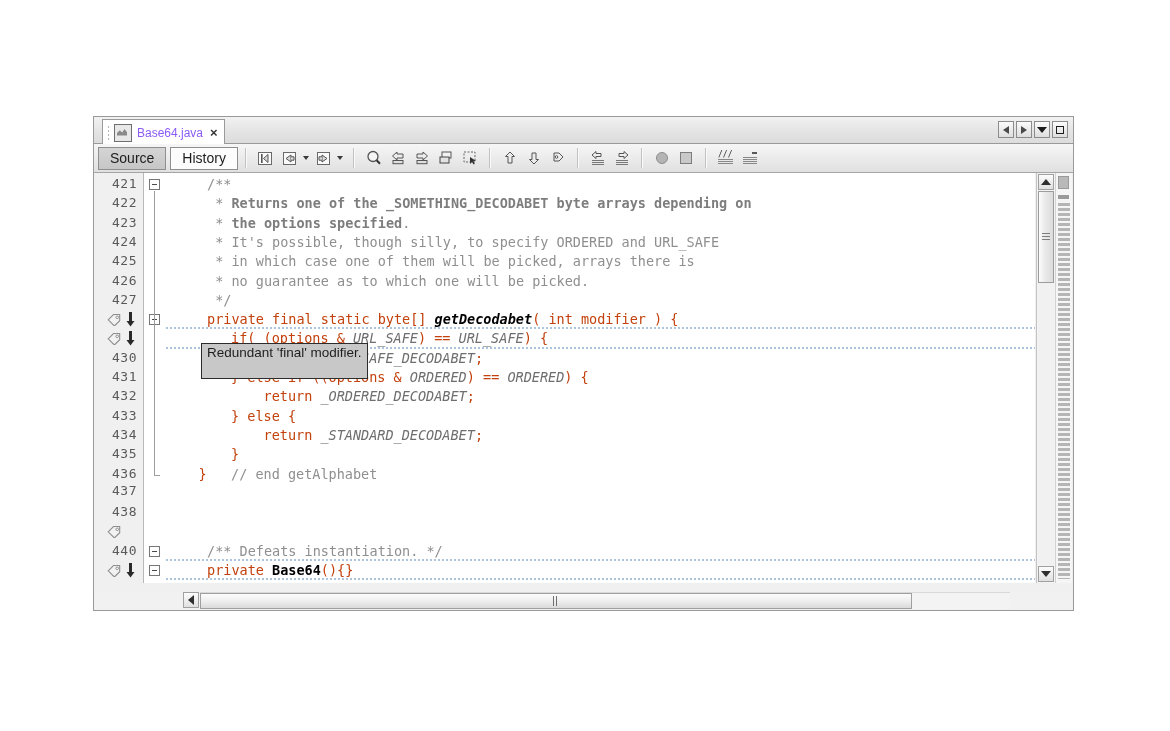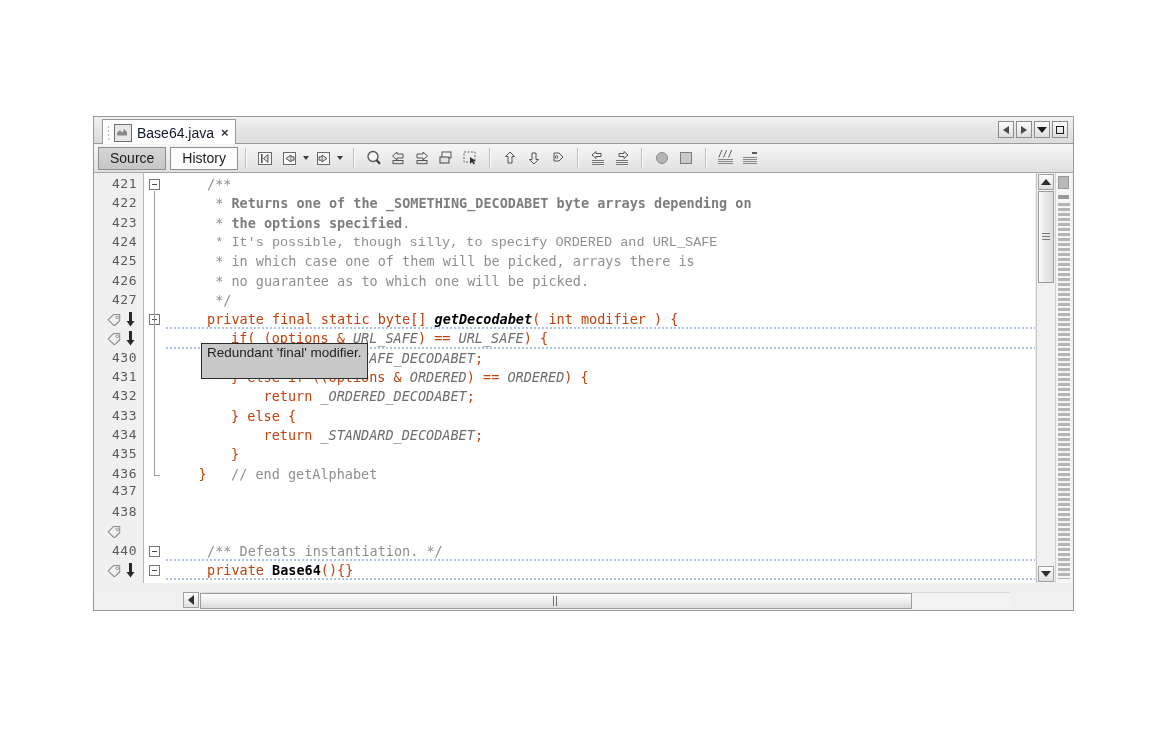--- a/index.html
+++ b/index.html
@@ -51,21 +51,21 @@
     position: relative;
     flex: none;
   }
   .tab-file-icon::before{
     content:"";
     position:absolute; left:2px; top:3px; width:10px; height:8px;
     background: #8a8a8a;
     clip-path: polygon(0 70%, 28% 35%, 52% 62%, 75% 20%, 100% 58%, 100% 100%, 0 100%);
   }
   .tab-label {
-    font-size: 14px; color: #0f172a;
+    font-size: 12px; color: #8b5cf6;
     white-space: nowrap;
   }
   .tab-close {
     margin-left: 7px;
     font-size: 13px; font-weight: bold; color: #333;
     line-height: 1;
     cursor: pointer;
   }
   .win-buttons {
     position: absolute; right: 5px; top: 4px;
@@ -610,21 +610,21 @@
       <div class="row" style="top: 2px;">
             <div class="codeline" style="padding-left: 41px;"><span class="cmt">/**</span></div>
           </div>
           <div class="row" style="top: 21.3px;">
             <div class="codeline" style="padding-left: 49.2px;"><span class="cmt">* </span><span class="cmtb">Returns one of the _SOMETHING_DECODABET byte arrays depending on</span></div>
           </div>
           <div class="row" style="top: 40.6px;">
             <div class="codeline" style="padding-left: 49.2px;"><span class="cmt">* </span><span class="cmtb">the options specified</span><span class="cmt">.</span></div>
           </div>
           <div class="row" style="top: 59.9px;">
-            <div class="codeline" style="padding-left: 49.2px; font-family: Liberation Mono, monospace;"><span class="cmt">* It's possible, though silly, to specify ORDERED and URL_SAFE</span></div>
+            <div class="codeline" style="padding-left: 49.2px;"><span class="cmt">* It's possible, though silly, to specify ORDERED and URL_SAFE</span></div>
           </div>
           <div class="row" style="top: 79.2px;">
             <div class="codeline" style="padding-left: 49.2px;"><span class="cmt">* in which case one of them will be picked, arrays there is</span></div>
           </div>
           <div class="row" style="top: 98.5px;">
             <div class="codeline" style="padding-left: 49.2px;"><span class="cmt">* no guarantee as to which one will be picked.</span></div>
           </div>
           <div class="row" style="top: 117.8px;">
             <div class="codeline" style="padding-left: 49.2px;"><span class="cmt">*/</span></div>
           </div>

